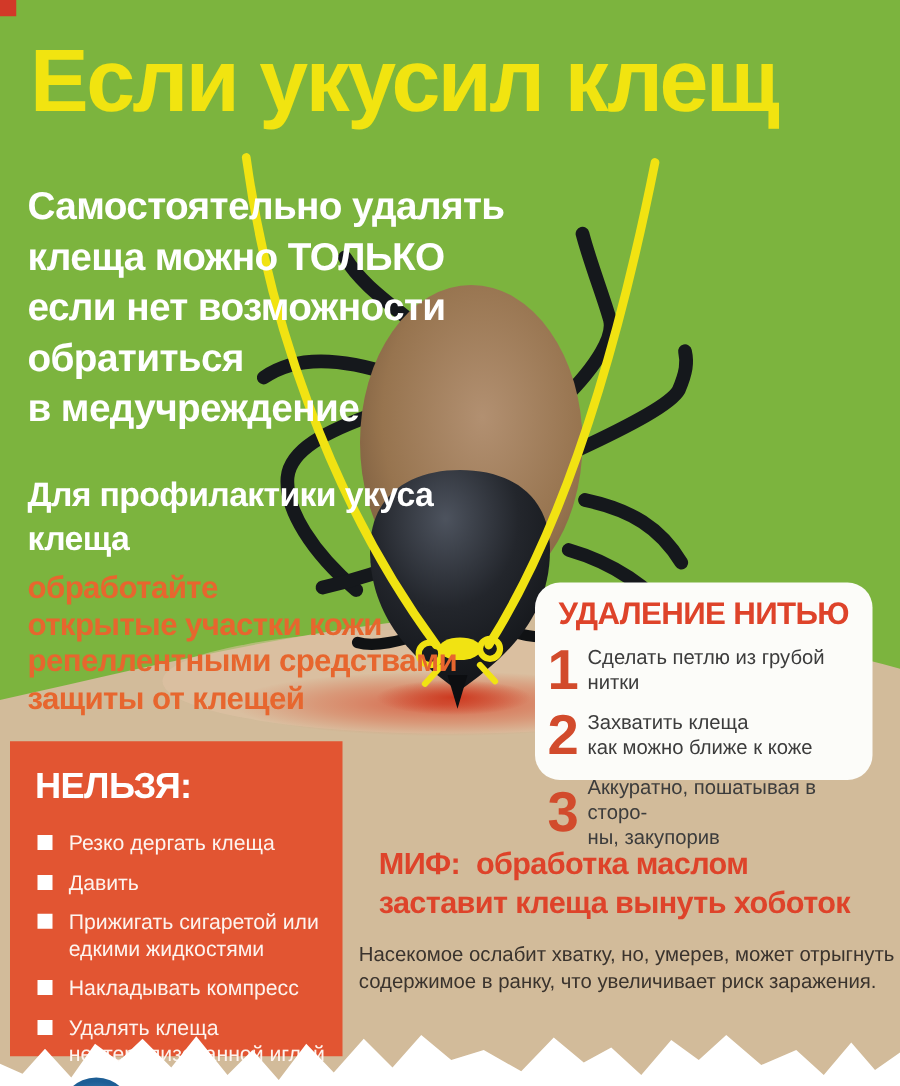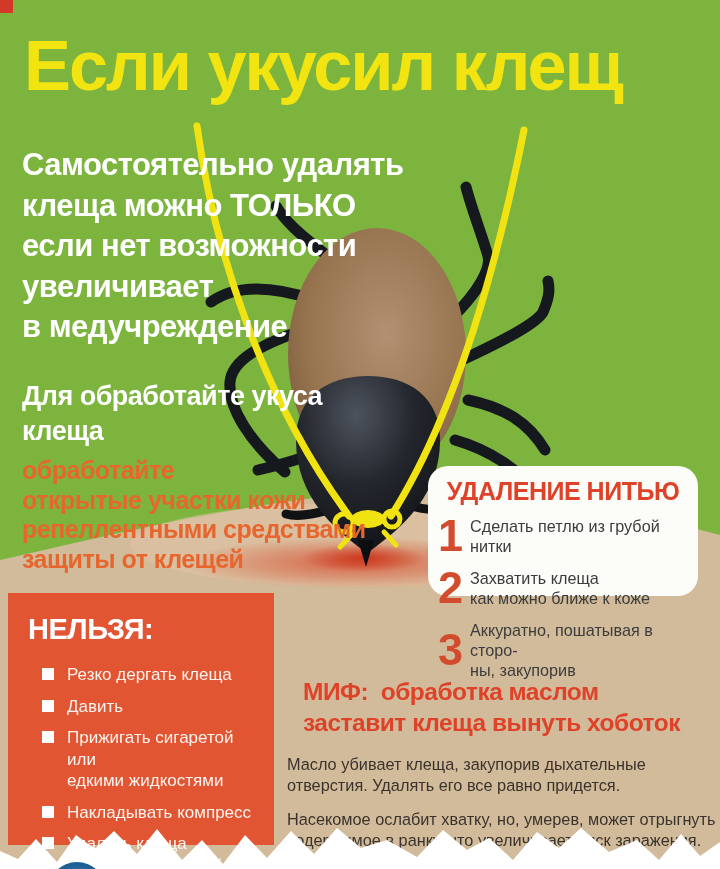--- a/index.html
+++ b/index.html
@@ -8,32 +8,32 @@
   .abs{position:absolute;}
   .corner-mark{left:0;top:0;width:13px;height:13px;background:#d23928;}
   .illustration{left:0;top:0;width:720px;height:869px;}
   .title{left:24px;top:28px;width:690px;font-size:71px;line-height:1.08;font-weight:700;
          letter-spacing:-2px;color:var(--c-title_yellow,#f1e410);transform:scaleX(.99);transform-origin:left;}
   .warning{left:22px;top:133px;color:#ffffff;font-weight:700;font-size:31px;line-height:40.5px;letter-spacing:-.5px;margin-top:12px;}
   .prevention{left:22px;top:379px;}
   .prevention .wline{color:#ffffff;font-weight:700;font-size:27px;line-height:35px;letter-spacing:-.5px;}
   .prevention .oblock{margin-top:7px;}
   .prevention .oline{color:var(--c-orange_text,#e7662e);font-weight:700;font-size:25px;line-height:29.5px;letter-spacing:-.5px;}
-  .thread-panel{left:428px;top:466px;width:270px;height:130px;background:#fcfcf9;border-radius:20px;
+  .thread-panel{left:428px;top:466px;width:270px;height:158px;background:#fcfcf9;border-radius:20px;
                 padding:8px 10px;box-sizing:border-box;}
   .thread-panel h2{margin:3px 0 0 0;text-align:center;font-size:25px;letter-spacing:-.5px;
                    color:var(--c-heading_red,#de4229);}
   .steps{margin-top:10px;display:flex;flex-direction:column;gap:11px;}
   .step{display:flex;align-items:center;gap:6px;}
   .step .num{flex:0 0 26px;font-size:45px;line-height:38px;font-weight:700;color:var(--c-step_number,#d24b2c);}
   .step .txt{font-size:16.2px;line-height:20.4px;color:#3c3c3c;}
   .donts-panel{left:8px;top:593px;width:266px;height:252px;background:var(--c-panel_red,#e25532);
                padding:12px 12px 0 14px;box-sizing:border-box;}
   .donts-panel h2{margin:8px 0 18px 6px;font-size:29px;letter-spacing:-.5px;color:#ffffff;}
-  .dont-item{display:flex;gap:13px;margin:0 0 10px 20px;}
+  .dont-item{display:flex;gap:13px;margin:0 0 10px 8px;}
   .dont-item .sq{flex:0 0 12px;width:12px;height:12px;margin-top:4px;background:#ffffff;}
   .dont-item .txt{font-size:17px;line-height:21.5px;color:#fdf4ef;}
   .myth{left:287px;top:661px;width:430px;}
   .myth h2{margin:16px;font-size:24.5px;line-height:30.5px;letter-spacing:-.5px;
            color:var(--c-heading_red,#e2512e);white-space:pre-wrap;}
   .myth p{margin:12px 0 0 0;font-size:16.3px;line-height:21.3px;color:#3a332d;}
   .torn-edge{left:0;bottom:0;width:720px;height:46px;}
   .blue-dot{left:48px;top:862px;width:58px;height:58px;border-radius:50%;
             background:radial-gradient(circle at 50% 70%, #4a8cc0 0 45%, #1d5e95 75%);}
 </style>
@@ -103,26 +103,26 @@
   </svg>
 
   <div class="abs corner-mark"></div>
 
   <div class="abs title">Если укусил клещ</div>
 
   <div class="abs warning">
     <div>Самостоятельно удалять</div>
     <div>клеща можно ТОЛЬКО</div>
     <div>если нет возможности</div>
-    <div>увеличивает</div>
+    <div>обратиться</div>
     <div>в медучреждение</div>
   </div>
 
   <div class="abs prevention">
-    <div class="wline">Для обработайте укуса</div>
+    <div class="wline">Для профилактики укуса</div>
     <div class="wline">клеща</div>
     <div class="oblock">
       <div class="oline">обработайте</div>
       <div class="oline">открытые участки кожи</div>
       <div class="oline">репеллентными средствами</div>
       <div class="oline">защиты от клещей</div>
     </div>
   </div>
 
   <div class="abs thread-panel">
@@ -183,21 +183,20 @@
       <div class="txt">
         <div>Удалять клеща</div>
         <div>нестерилизованной иглой</div>
       </div>
     </div>
   </div>
 
   <div class="abs myth">
     <h2>МИФ:  обработка маслом
 заставит клеща вынуть хоботок</h2>
-    <p>Масло убивает клеща, закупорив дыхательные отверстия. Удалять его все равно придется.</p>
     <p>Насекомое ослабит хватку, но, умерев, может отрыгнуть содержимое в ранку, что увеличивает риск заражения.</p>
   </div>
 
   <svg class="abs torn-edge" width="720" height="46" viewBox="0 0 720 46" aria-hidden="true">
     <polygon fill="#ffffff" points="0,28 18,36 36,16 57,39 76,12 95,26 114,8 137,31 157,6 182,37 202,17 223,41 245,12 267,35 291,8 314,31 337,5 361,25 387,17 417,34 443,7 467,27 489,15 513,37 537,9 559,25 581,5 609,29 637,17 659,37 681,11 700,33 720,19 720,46 0,46"></polygon>
   </svg>
 
   <div class="abs blue-dot"></div>
 
 </div>

